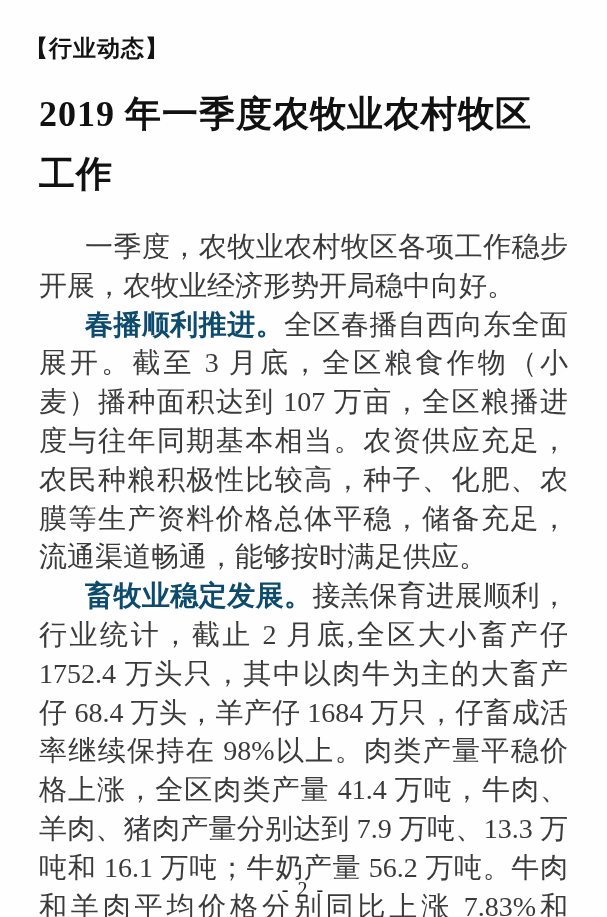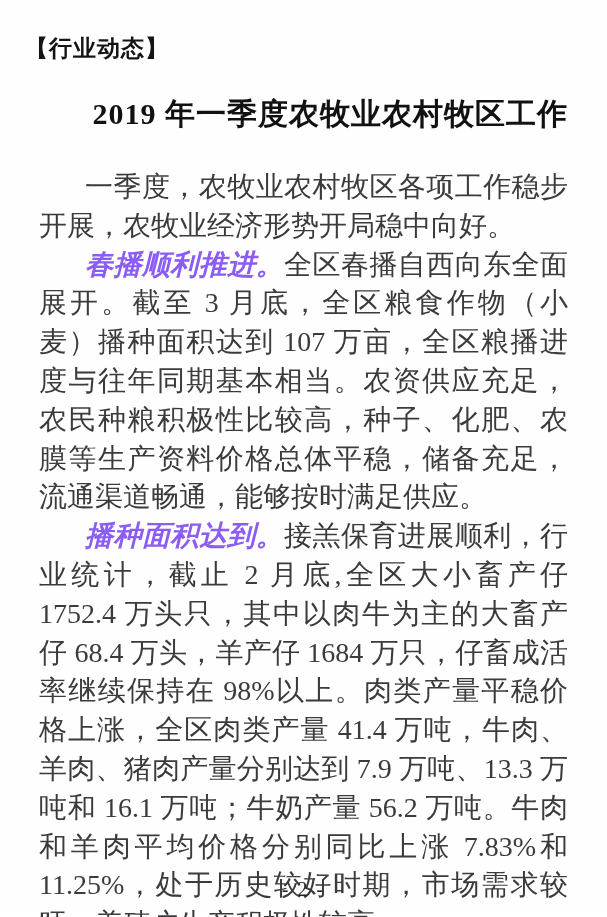--- a/index.html
+++ b/index.html
@@ -20,24 +20,24 @@
     padding-top: 33px;
     margin-left: -14px;
     font-family: "Liberation Sans", sans-serif;
     font-size: 23px;
     font-weight: 600;
     color: #141414;
     letter-spacing: 1px;
   }
   .title {
     margin-top: 20px;
-    text-align: right;
+    text-align: left;
     font-family: "Liberation Serif", serif;
     font-weight: bold;
-    font-size: 30px;
+    font-size: 36px;
     color: #111111;
     letter-spacing: 1px;
   }
   .title .title-line {
     display: block;
     line-height: 60px;
   }
   .doc-body {
     margin-top: 24px;
     font-family: "Liberation Serif", serif;
@@ -48,22 +48,21 @@
     text-justify: inter-character;
   }
   .doc-body p {
     margin: 0;
     text-indent: 46px;
     text-align: justify;
     text-align-last: left;
   }
   .doc-body p .para-lead {
     font-weight: bold;
-    color: #8b5cf6;
-    font-style: italic;
+    color: #0c4a6e;
   }
   .footer {
     position: absolute;
     left: 0;
     bottom: 12px;
     width: 607px;
     text-align: center;
     font-family: "Liberation Serif", serif;
     font-size: 20px;
     color: #222222;
@@ -80,21 +79,21 @@
   <h1 class="title">
     <span class="title-line">2019 年一季度农牧业农村牧区工作</span>
   </h1>
 
   <div class="doc-body">
 
     <p><span class="para-text">一季度，农牧业农村牧区各项工作稳步开展，农牧业经济形势开局稳中向好。</span></p>
 
     <p><span class="para-lead">春播顺利推进。</span><span class="para-text">全区春播自西向东全面展开。截至 3 月底，全区粮食作物（小麦）播种面积达到 107 万亩，全区粮播进度与往年同期基本相当。农资供应充足，农民种粮积极性比较高，种子、化肥、农膜等生产资料价格总体平稳，储备充足，流通渠道畅通，能够按时满足供应。</span></p>
 
-    <p><span class="para-lead">播种面积达到。</span><span class="para-text">接羔保育进展顺利，行业统计，截止 2 月底,全区大小畜产仔 1752.4 万头只，其中以肉牛为主的大畜产仔 68.4 万头，羊产仔 1684 万只，仔畜成活率继续保持在 98%以上。肉类产量平稳价格上涨，全区肉类产量 41.4 万吨，牛肉、羊肉、猪肉产量分别达到 7.9 万吨、13.3 万吨和 16.1 万吨；牛奶产量 56.2 万吨。牛肉和羊肉平均价格分别同比上涨 7.83%和 11.25%，处于历史较好时期，市场需求较旺，养殖户生产积极性较高。</span></p>
+    <p><span class="para-lead">畜牧业稳定发展。</span><span class="para-text">接羔保育进展顺利，行业统计，截止 2 月底,全区大小畜产仔 1752.4 万头只，其中以肉牛为主的大畜产仔 68.4 万头，羊产仔 1684 万只，仔畜成活率继续保持在 98%以上。肉类产量平稳价格上涨，全区肉类产量 41.4 万吨，牛肉、羊肉、猪肉产量分别达到 7.9 万吨、13.3 万吨和 16.1 万吨；牛奶产量 56.2 万吨。牛肉和羊肉平均价格分别同比上涨 7.83%和 11.25%，处于历史较好时期，市场需求较旺，养殖户生产积极性较高。</span></p>
 
   </div>
 
   <div class="footer">
     <span>- 2 -</span>
   </div>
 
 </div>
 
 </body></html>

